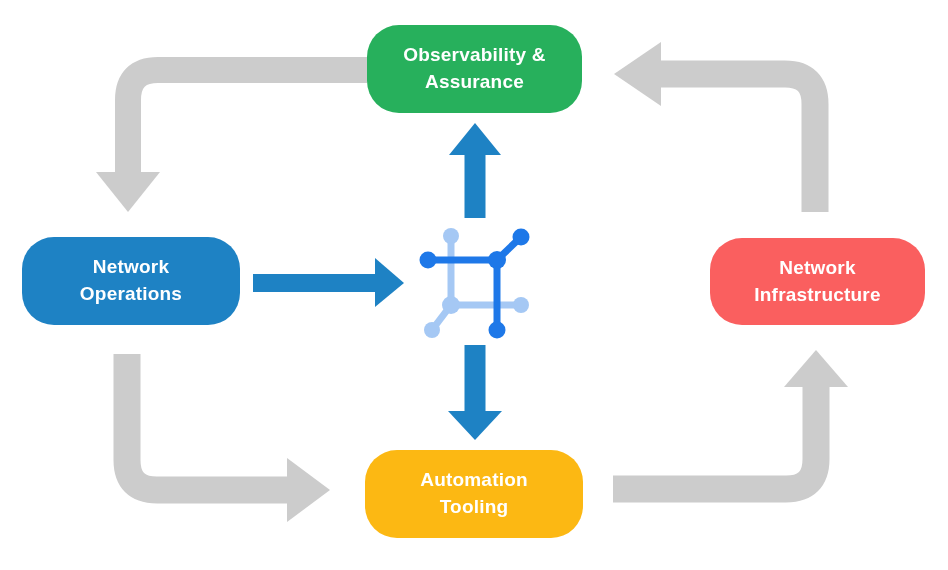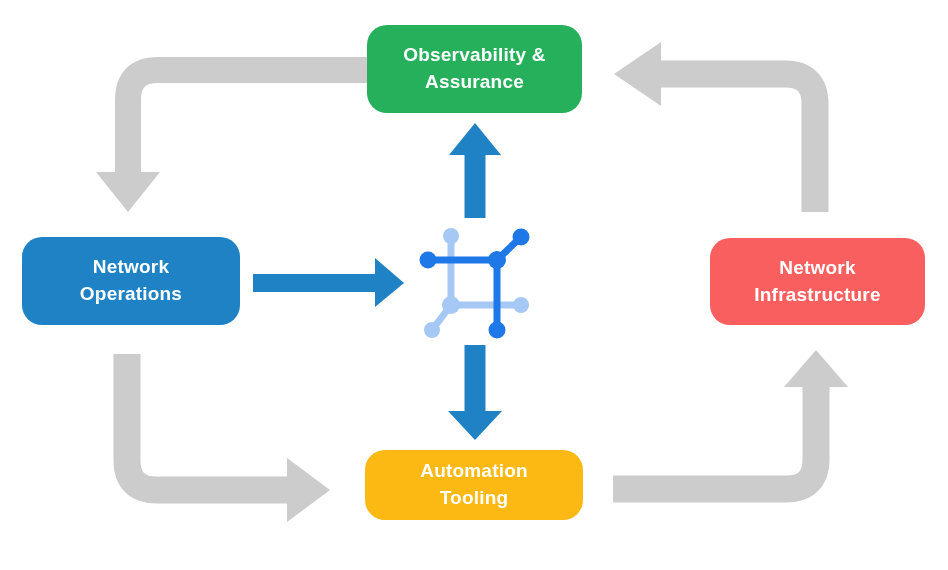--- a/index.html
+++ b/index.html
@@ -15,36 +15,36 @@
     background: #ffffff;
     overflow: hidden;
   }
   .layer {
     position: absolute;
     left: 0;
     top: 0;
   }
   .node {
     position: absolute;
-    border-radius: 20px;
+    border-radius: 32px;
     display: flex;
     align-items: center;
     justify-content: center;
     text-align: center;
     color: #ffffff;
     font-size: 19px;
     font-weight: 600;
     line-height: 1.4;
     white-space: pre-line;
     letter-spacing: 0.2px;
   }
   .node-observability { left: 367px; top: 25px;  width: 215px; height: 88px; }
   .node-operations    { left: 22px;  top: 237px; width: 218px; height: 88px; }
   .node-infrastructure{ left: 710px; top: 238px; width: 215px; height: 87px; }
-  .node-automation    { left: 365px; top: 450px; width: 218px; height: 70px; }
+  .node-automation    { left: 365px; top: 450px; width: 218px; height: 88px; }
 </style>
 </head>
 <body>
 
 <div class="canvas">
 
   <svg class="layer" width="948" height="570" viewBox="0 0 948 570">
 
     <g>
       <path d="M367,70 H158 Q128,70 128,100 V172" fill="none" stroke-width="26" stroke="#cccccc"></path>

